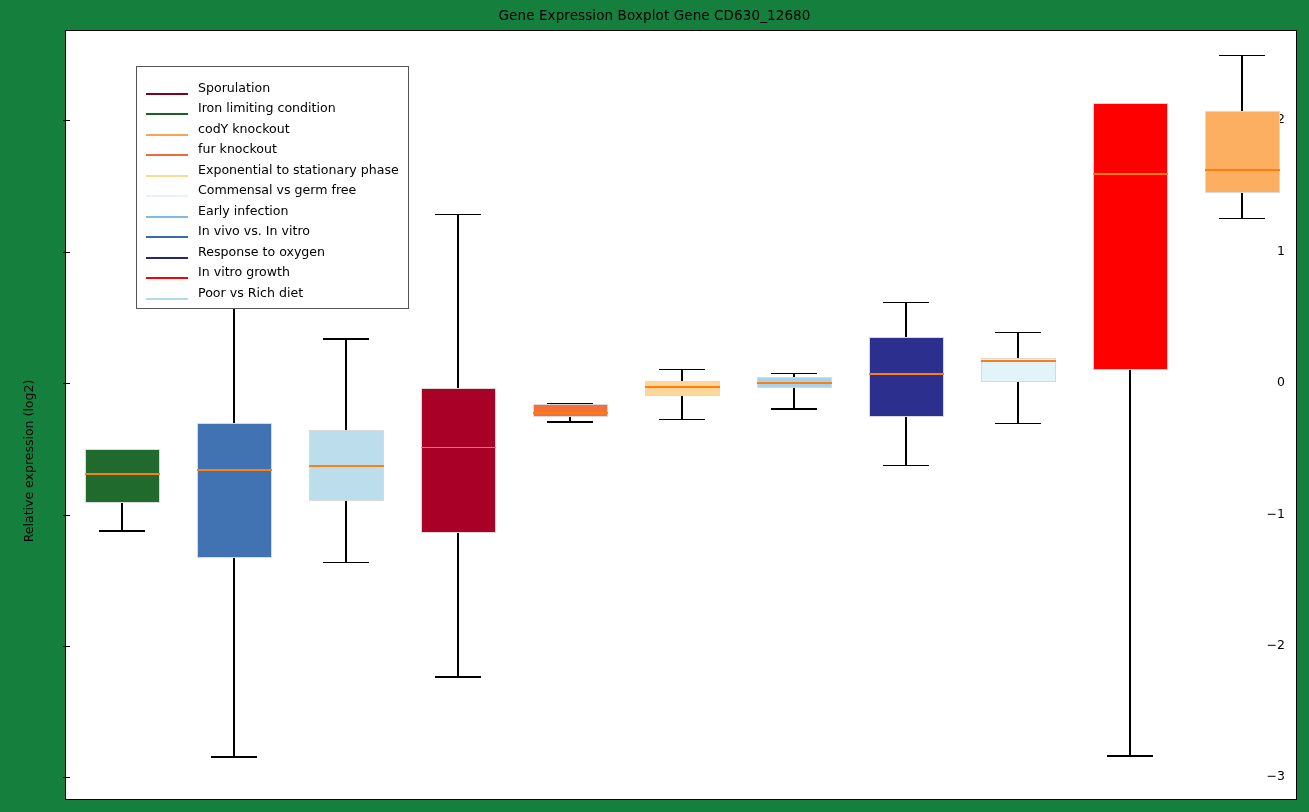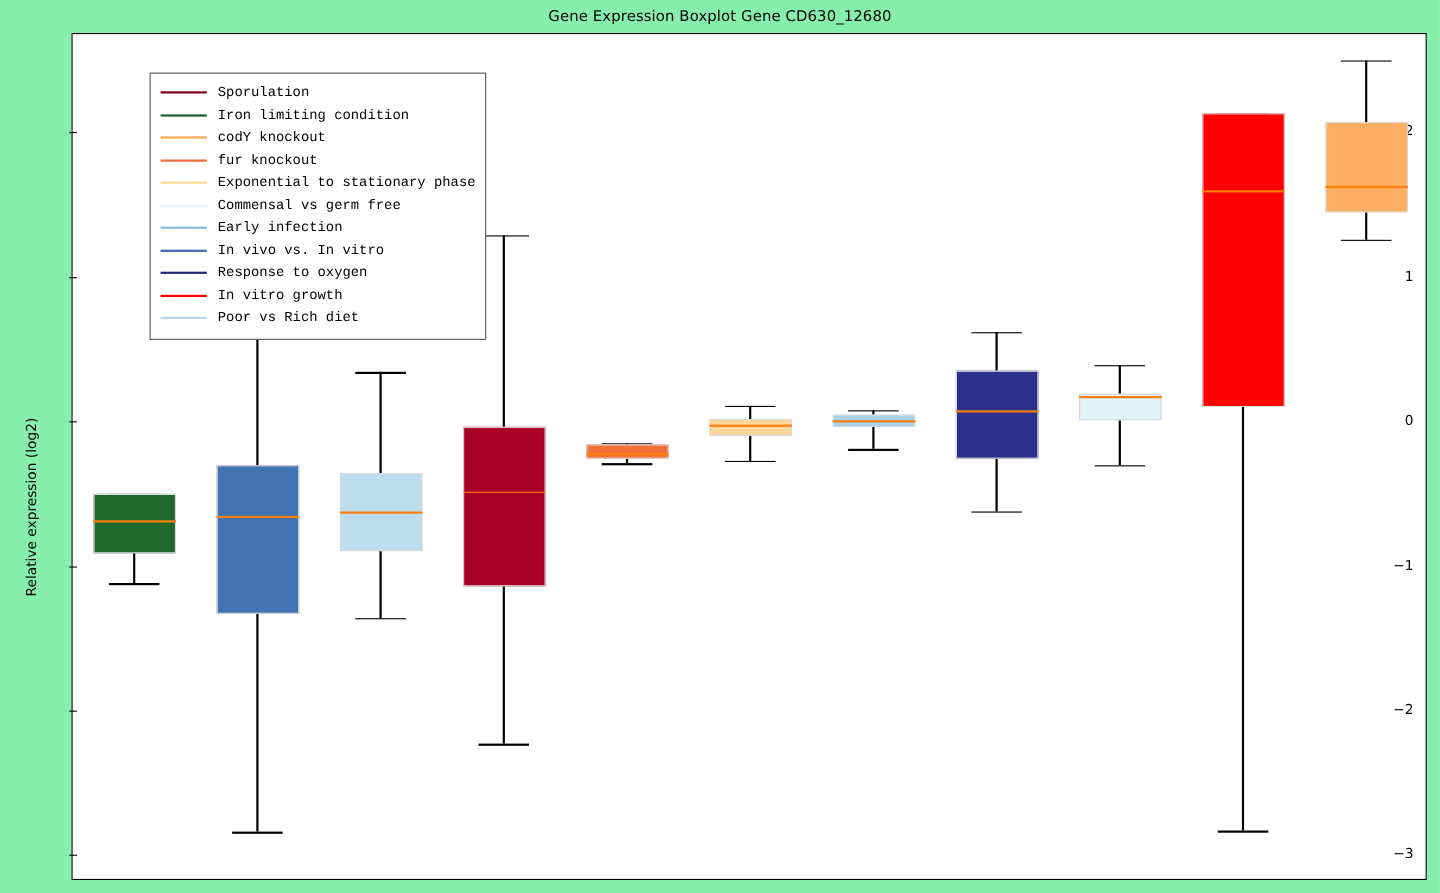--- a/index.html
+++ b/index.html
@@ -10,21 +10,21 @@
   body {
     width: 1309px;
     height: 812px;
     font-family: "DejaVu Sans", sans-serif;
     overflow: hidden;
   }
   #figure {
     position: relative;
     width: 1309px;
     height: 812px;
-    background: #86efac;
+    background: #15803d;
   }
   #chart-title {
     position: absolute;
     left: 0;
     top: 7px;
     width: 1309px;
     text-align: center;
     font-size: 13.5px;
     color: #000000;
     letter-spacing: 0.1px;
@@ -99,23 +99,22 @@
     position: absolute;
     left: 70px;
     top: 35px;
     background: #ffffff;
     border: 1px solid #555555;
     padding: 7px 9px 8px 9px;
     z-index: 5;
   }
   .legend-row {
     display: flex;
-    align-items: center;
+    align-items: flex-end;
     height: 20.5px;
-    font-family: Liberation Mono, monospace;
   }
   .legend-swatch {
     width: 42px;
     height: 2px;
     margin-right: 10px;
     flex: 0 0 auto;
   }
   .legend-label {
     font-size: 12.6px;
     color: #000000;

